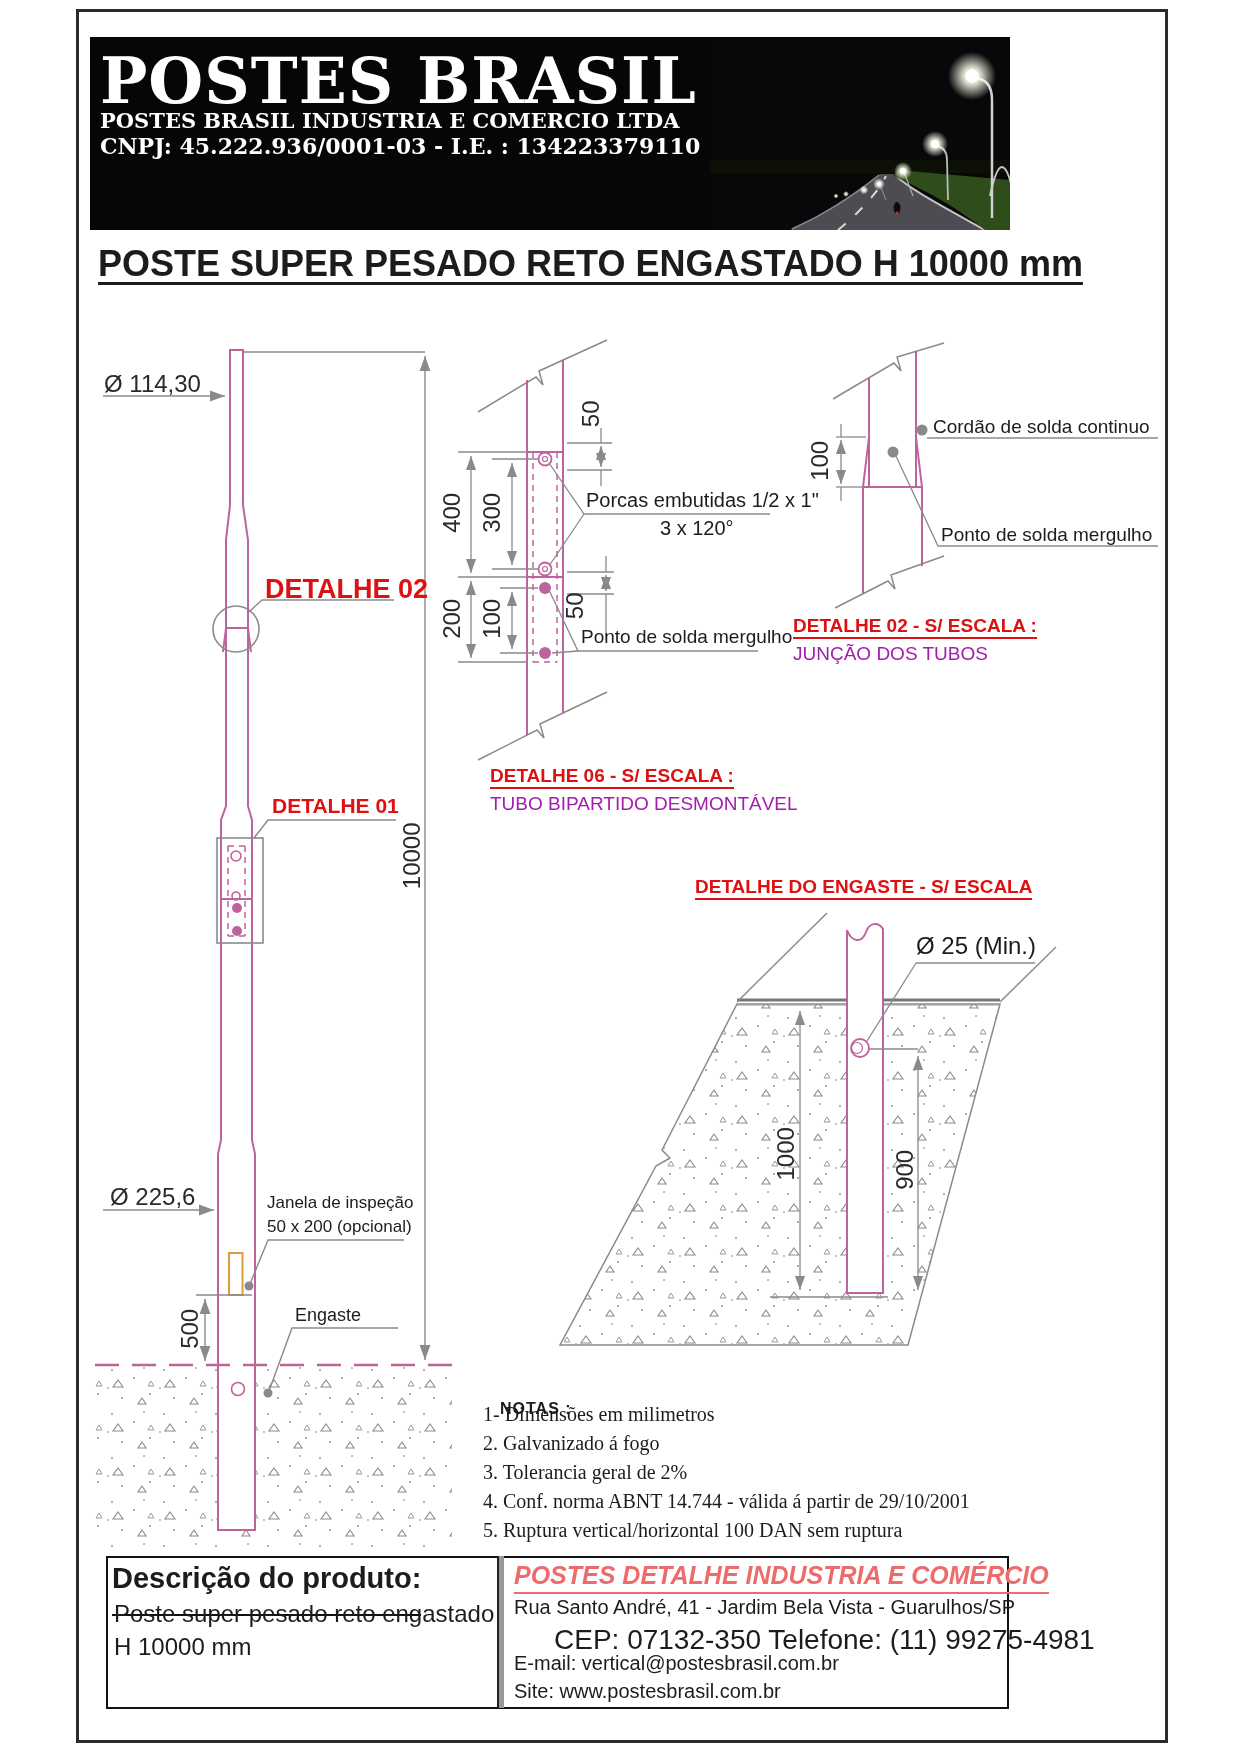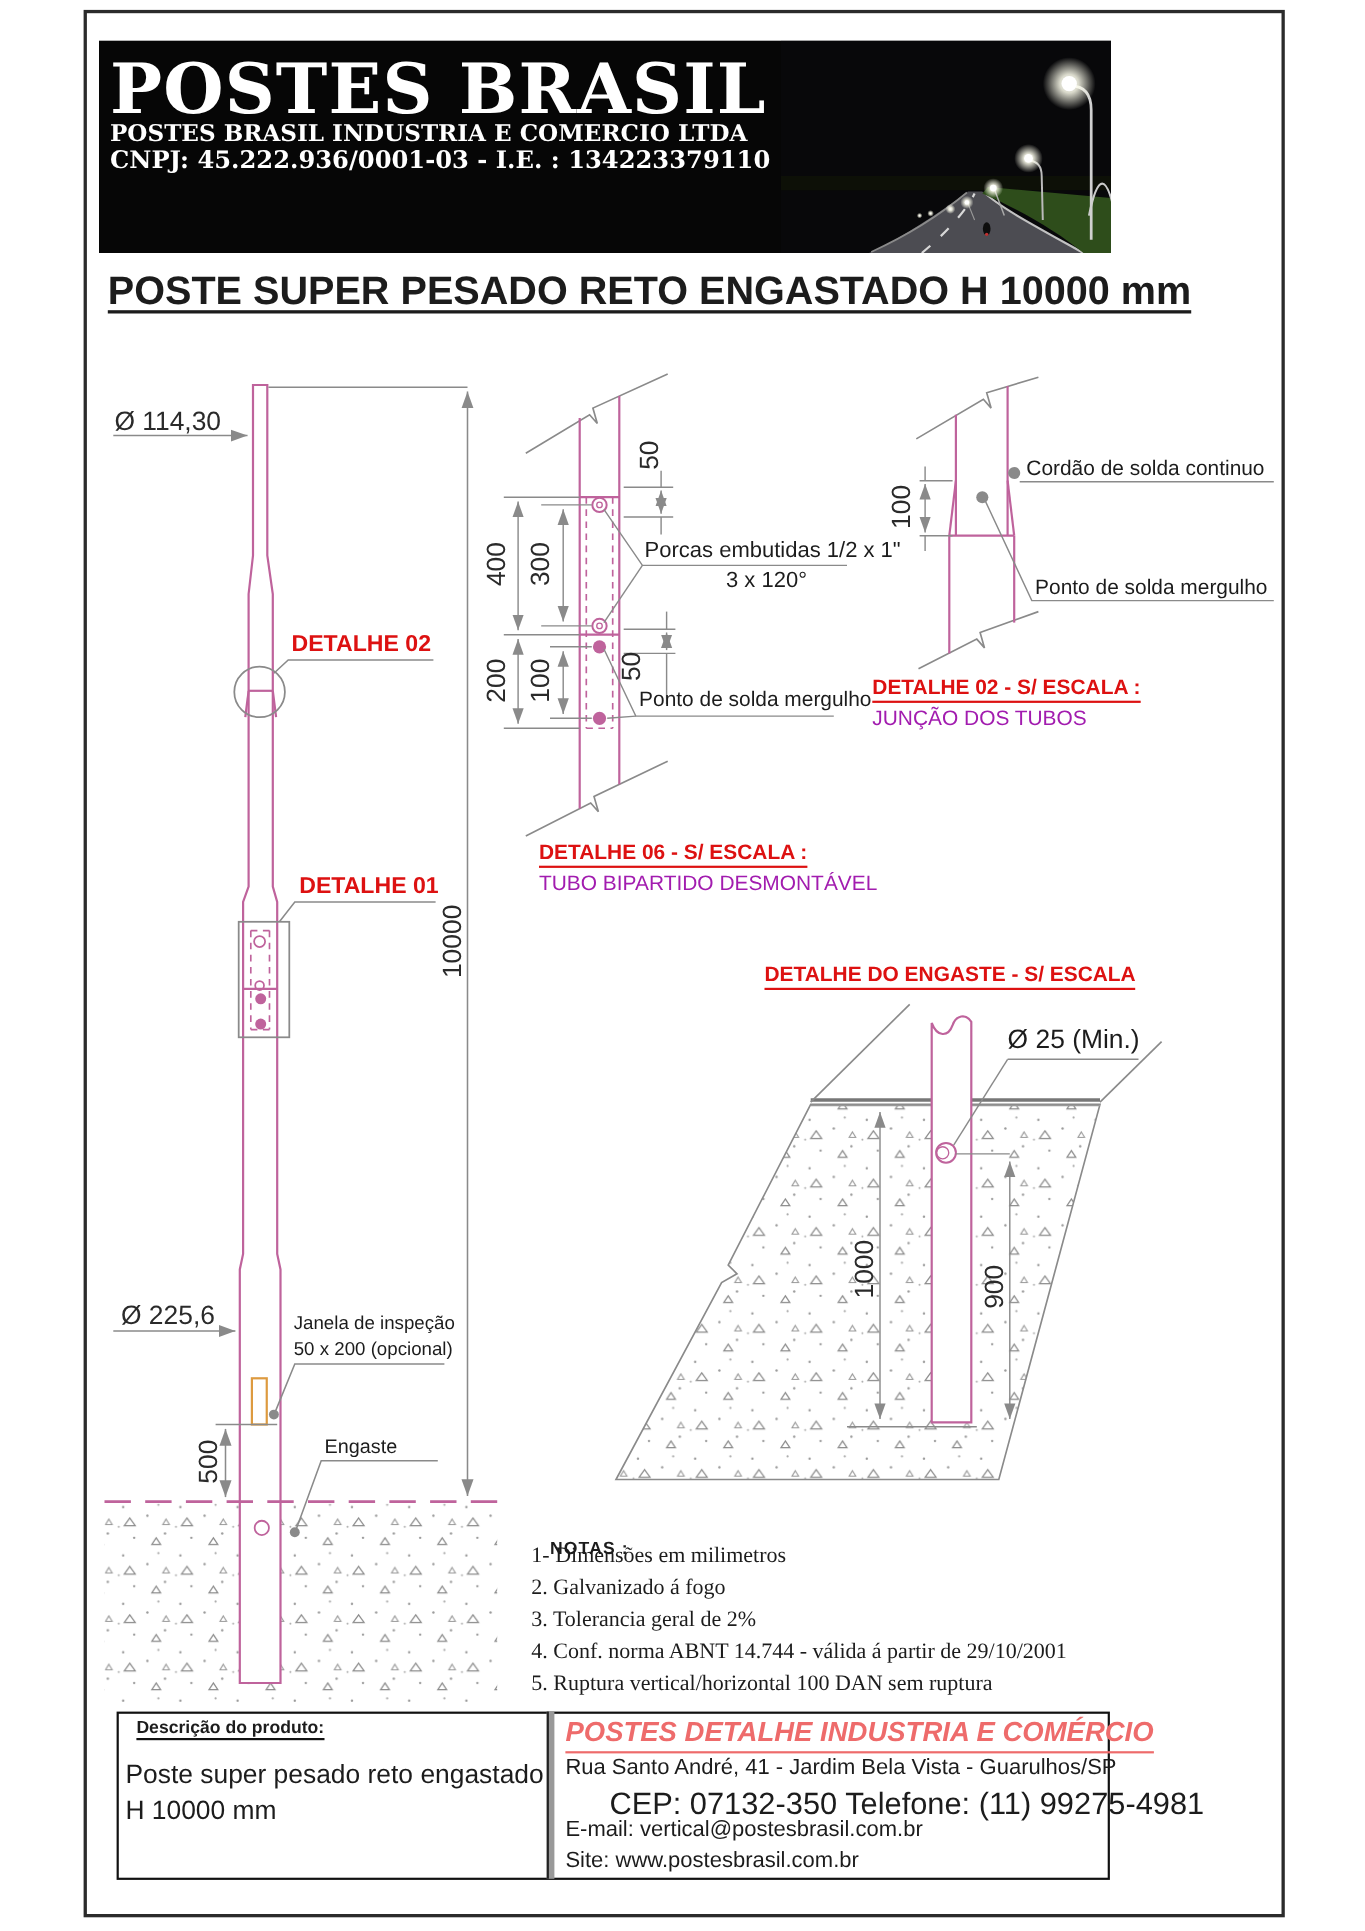--- a/index.html
+++ b/index.html
@@ -219,21 +219,21 @@
 
   <div class="txt-layer">
 
     <div class="lbl hdr" style="left:100px;top:45px;font-size:63px;letter-spacing:1px;">POSTES BRASIL</div>
     <div class="lbl hdr" style="left:100px;top:109px;font-size:21px;">POSTES BRASIL INDUSTRIA E COMERCIO LTDA</div>
     <div class="lbl hdr" style="left:100px;top:134px;font-size:22px;">CNPJ: 45.222.936/0001-03 - I.E. : 134223379110</div>
 
     <div class="lbl" style="left:98px;top:243px;font-size:36px;font-weight:bold;text-decoration:underline;text-decoration-thickness:3px;text-underline-offset:6px;">POSTE SUPER PESADO RETO ENGASTADO H 10000 mm</div>
 
     <div class="lbl dim" style="left:104px;top:370px;">Ø 114,30</div>
-    <div class="lbl red" style="left:265px;top:574px;font-size:21px;">DETALHE 02</div>
+    <div class="lbl red" style="left:265px;top:574px;font-size:27px;">DETALHE 02</div>
     <div class="lbl red" style="left:272px;top:794px;font-size:21px;">DETALHE 01</div>
     <div class="lbl dim rot" style="left:352px;top:842px;">10000</div>
     <div class="lbl dim" style="left:110px;top:1183px;">Ø 225,6</div>
     <div class="lbl" style="left:267px;top:1193px;font-size:17px;">Janela de inspeção</div>
     <div class="lbl" style="left:267px;top:1217px;font-size:17px;">50 x 200 (opcional)</div>
     <div class="lbl dim rot" style="left:130px;top:1315px;">500</div>
     <div class="lbl" style="left:295px;top:1305px;font-size:18px;">Engaste</div>
 
     <div class="lbl dim rot" style="left:531px;top:400px;">50</div>
     <div class="lbl dim rot" style="left:392px;top:499px;">400</div>
@@ -260,21 +260,21 @@
 
     <div class="lbl" style="left:500px;top:1400px;font-size:16px;font-weight:bold;letter-spacing:1px;">NOTAS :</div>
     <div class="lbl serif" style="left:483px;top:1403px;font-size:20px;">1- Dimensões em milimetros</div>
     <div class="lbl serif" style="left:483px;top:1432px;font-size:20px;">2. Galvanizado á fogo</div>
     <div class="lbl serif" style="left:483px;top:1461px;font-size:20px;">3. Tolerancia geral de 2%</div>
     <div class="lbl serif" style="left:483px;top:1490px;font-size:20px;">4. Conf. norma ABNT 14.744 - válida á partir de 29/10/2001</div>
     <div class="lbl serif" style="left:483px;top:1519px;font-size:20px;">5. Ruptura vertical/horizontal 100 DAN sem ruptura</div>
 
     <div class="lbl" style="left:106px;top:1556px;width:899px;height:149px;border:2.5px solid #111;"></div>
     <div class="lbl" style="left:497px;top:1556px;width:5px;height:152px;background:#999;border-left:2px solid #222;"></div>
-    <div class="lbl" style="left:124px;top:1562px;font-size:16px;font-weight:bold;border-bottom:2.5px solid #111;padding-bottom:0;">Descrição do produto:</div>
+    <div class="lbl" style="left:112px;top:1562px;font-size:29px;font-weight:bold;border-bottom:2.5px solid #111;padding-bottom:19px;">Descrição do produto:</div>
     <div class="lbl" style="left:114px;top:1600px;font-size:24px;">Poste super pesado reto engastado</div>
     <div class="lbl" style="left:114px;top:1633px;font-size:24px;">H 10000 mm</div>
     <div class="lbl" style="left:514px;top:1561px;font-size:25px;font-weight:bold;font-style:italic;color:#ee6b6b;border-bottom:2px solid #ee6b6b;padding-bottom:2px;">POSTES DETALHE INDUSTRIA E COMÉRCIO</div>
     <div class="lbl" style="left:514px;top:1596px;font-size:20px;">Rua Santo André, 41 - Jardim Bela Vista - Guarulhos/SP</div>
     <div class="lbl" style="left:514px;top:1624px;font-size:28px;margin-left:40px;">CEP: 07132-350 Telefone: (11) 99275-4981</div>
     <div class="lbl" style="left:514px;top:1652px;font-size:20px;">E-mail: vertical@postesbrasil.com.br</div>
     <div class="lbl" style="left:514px;top:1680px;font-size:20px;">Site: www.postesbrasil.com.br</div>
   </div>
 </div>
 

